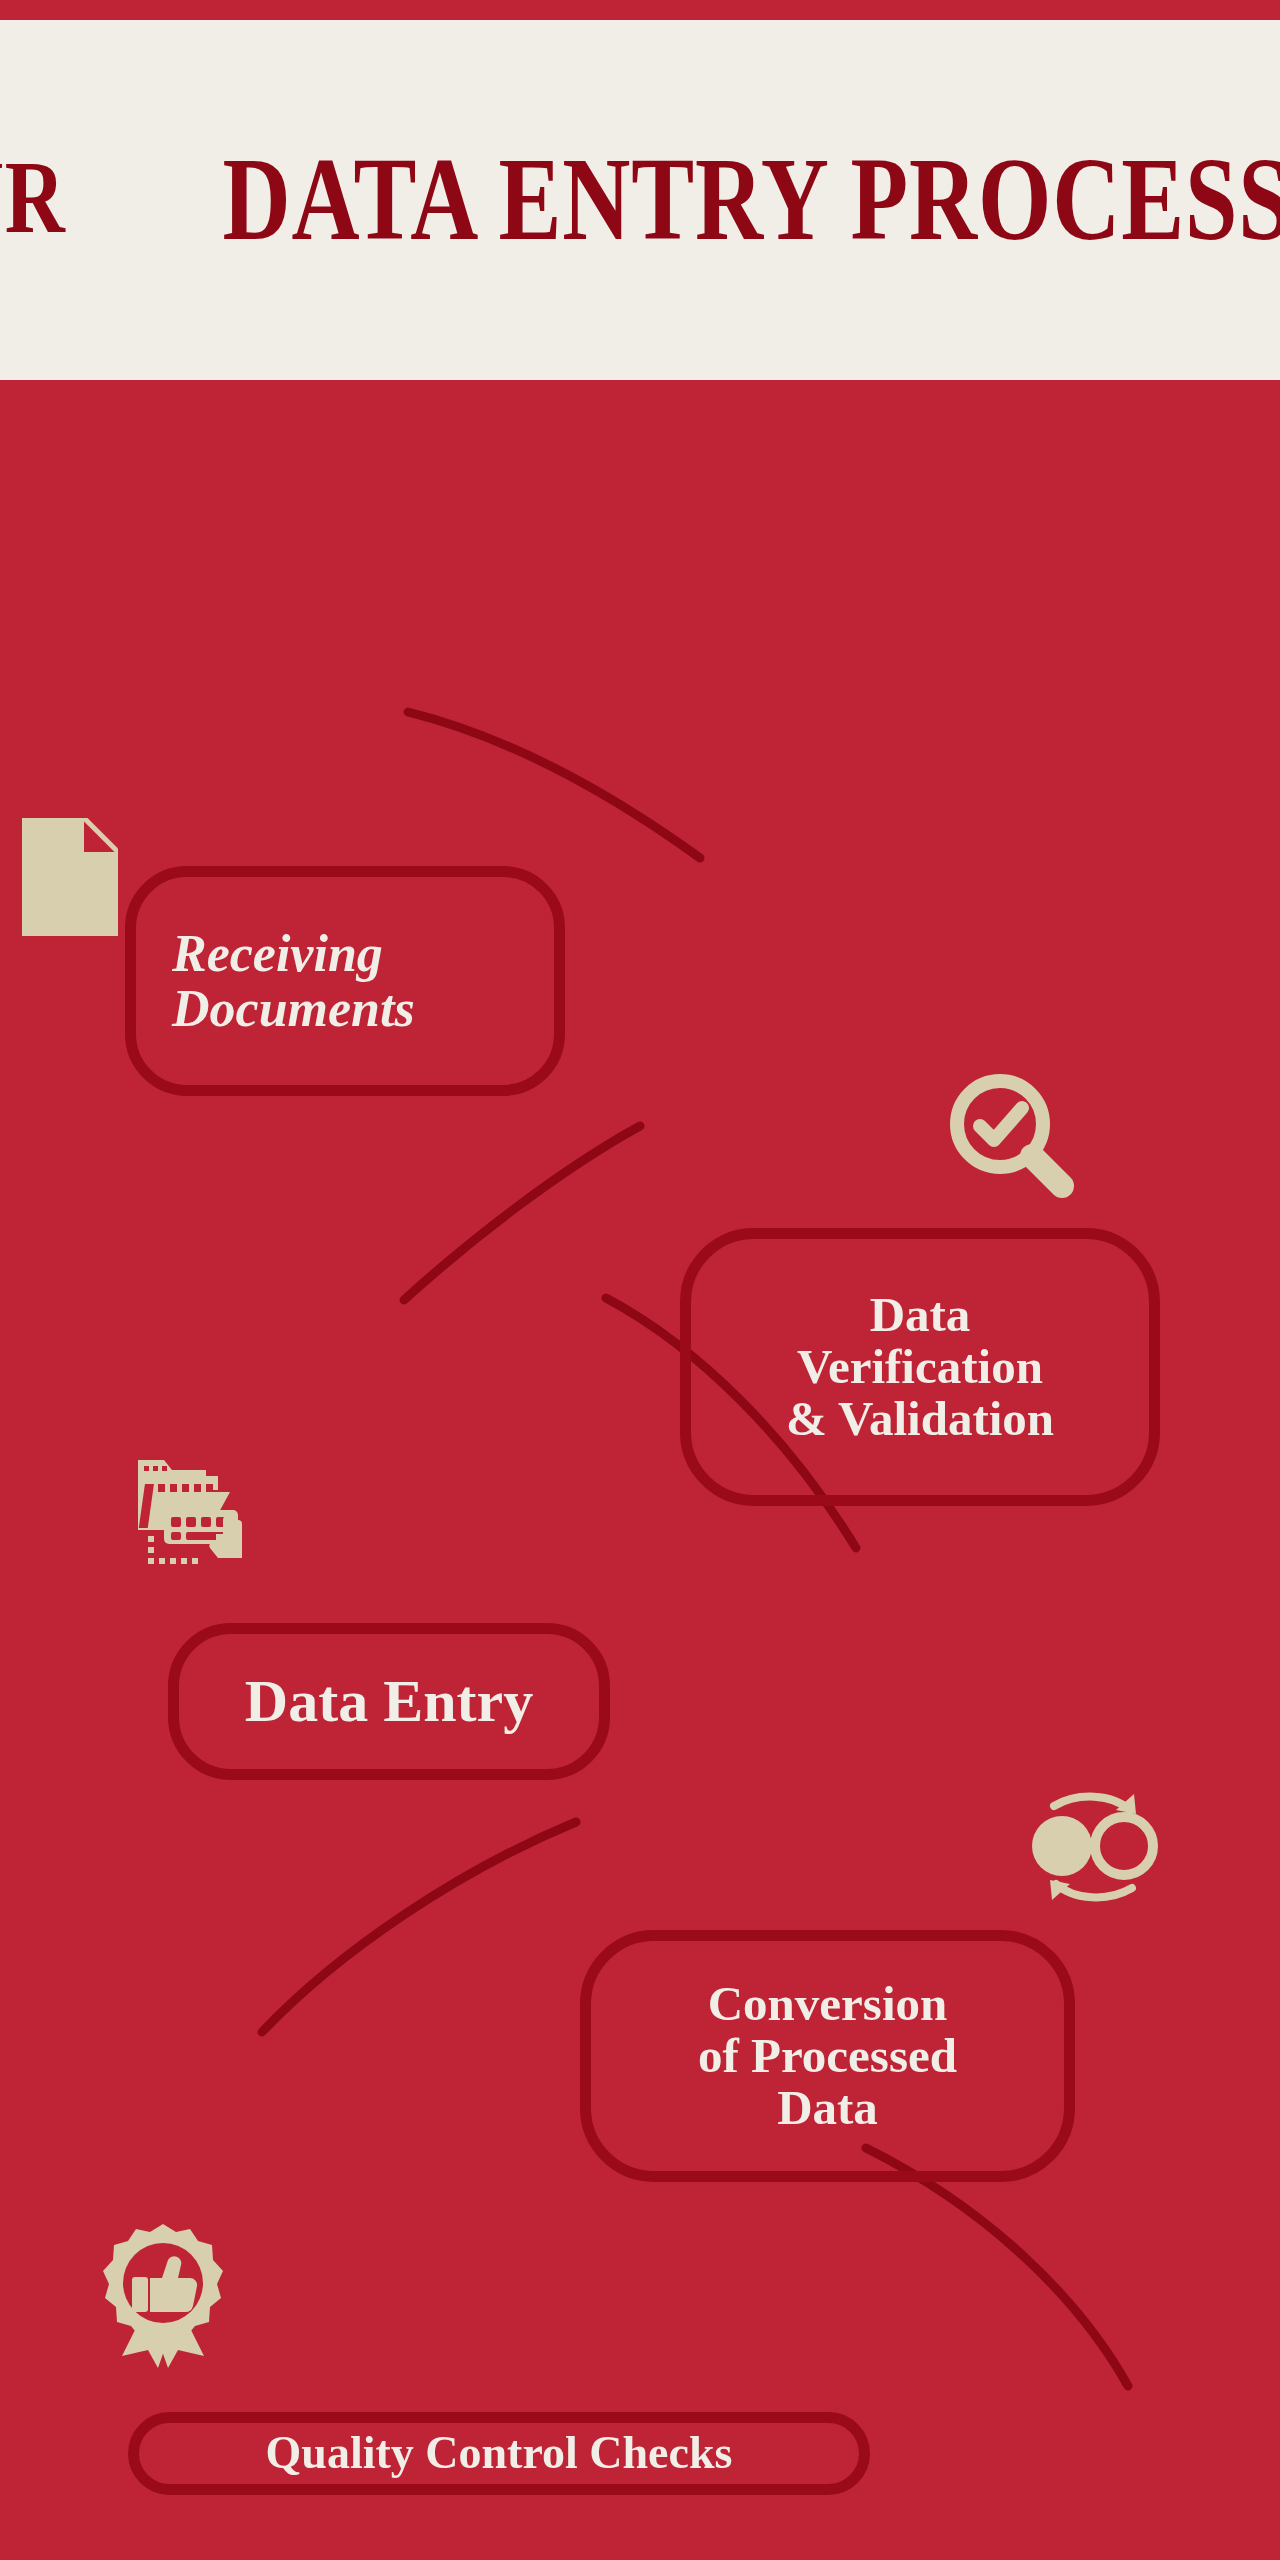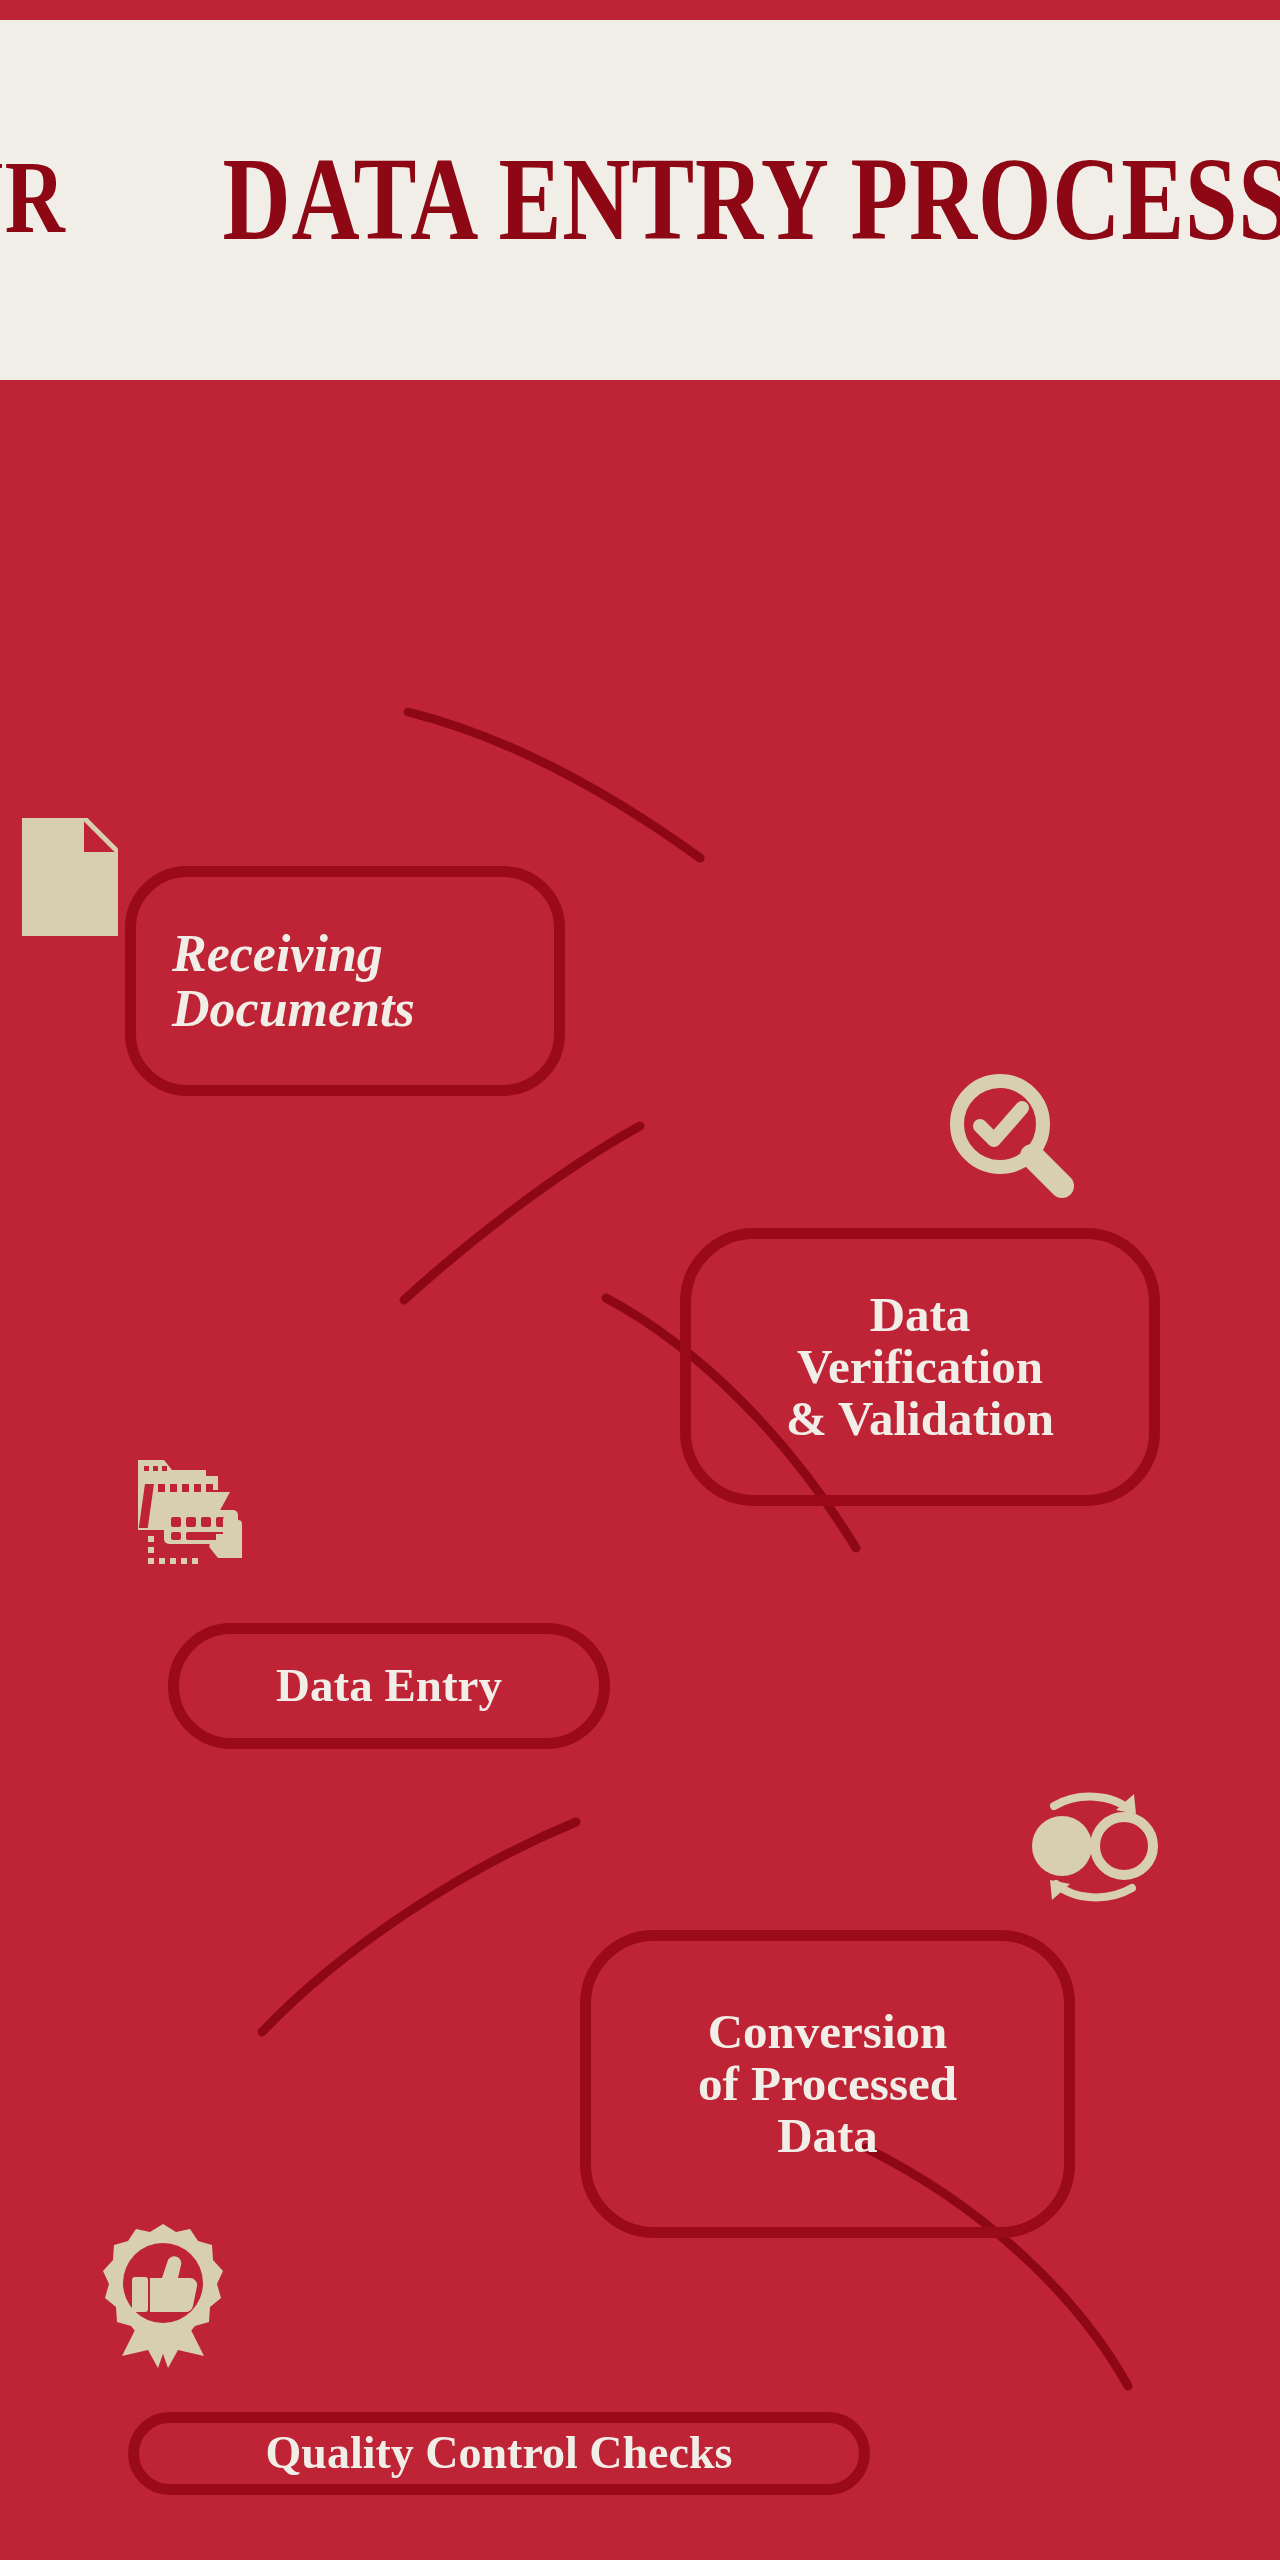--- a/index.html
+++ b/index.html
@@ -105,28 +105,28 @@
 
   #pill-data-verification {
     left: 680px; top: 848px;
     width: 480px; height: 278px;
     border-radius: 74px;
     font-size: 49px;
   }
 
   #pill-data-entry {
     left: 168px; top: 1243px;
-    width: 442px; height: 126px;
+    width: 442px; height: 157px;
     border-radius: 63px;
-    font-size: 47px;
+    font-size: 60px;
   }
 
   #pill-conversion {
     left: 580px; top: 1550px;
-    width: 495px; height: 308px;
+    width: 495px; height: 252px;
     border-radius: 74px;
     font-size: 49px;
   }
 
   #pill-quality-control {
     left: 128px; top: 2032px;
     width: 742px; height: 83px;
     border-radius: 58px;
     font-size: 46px;
   }

